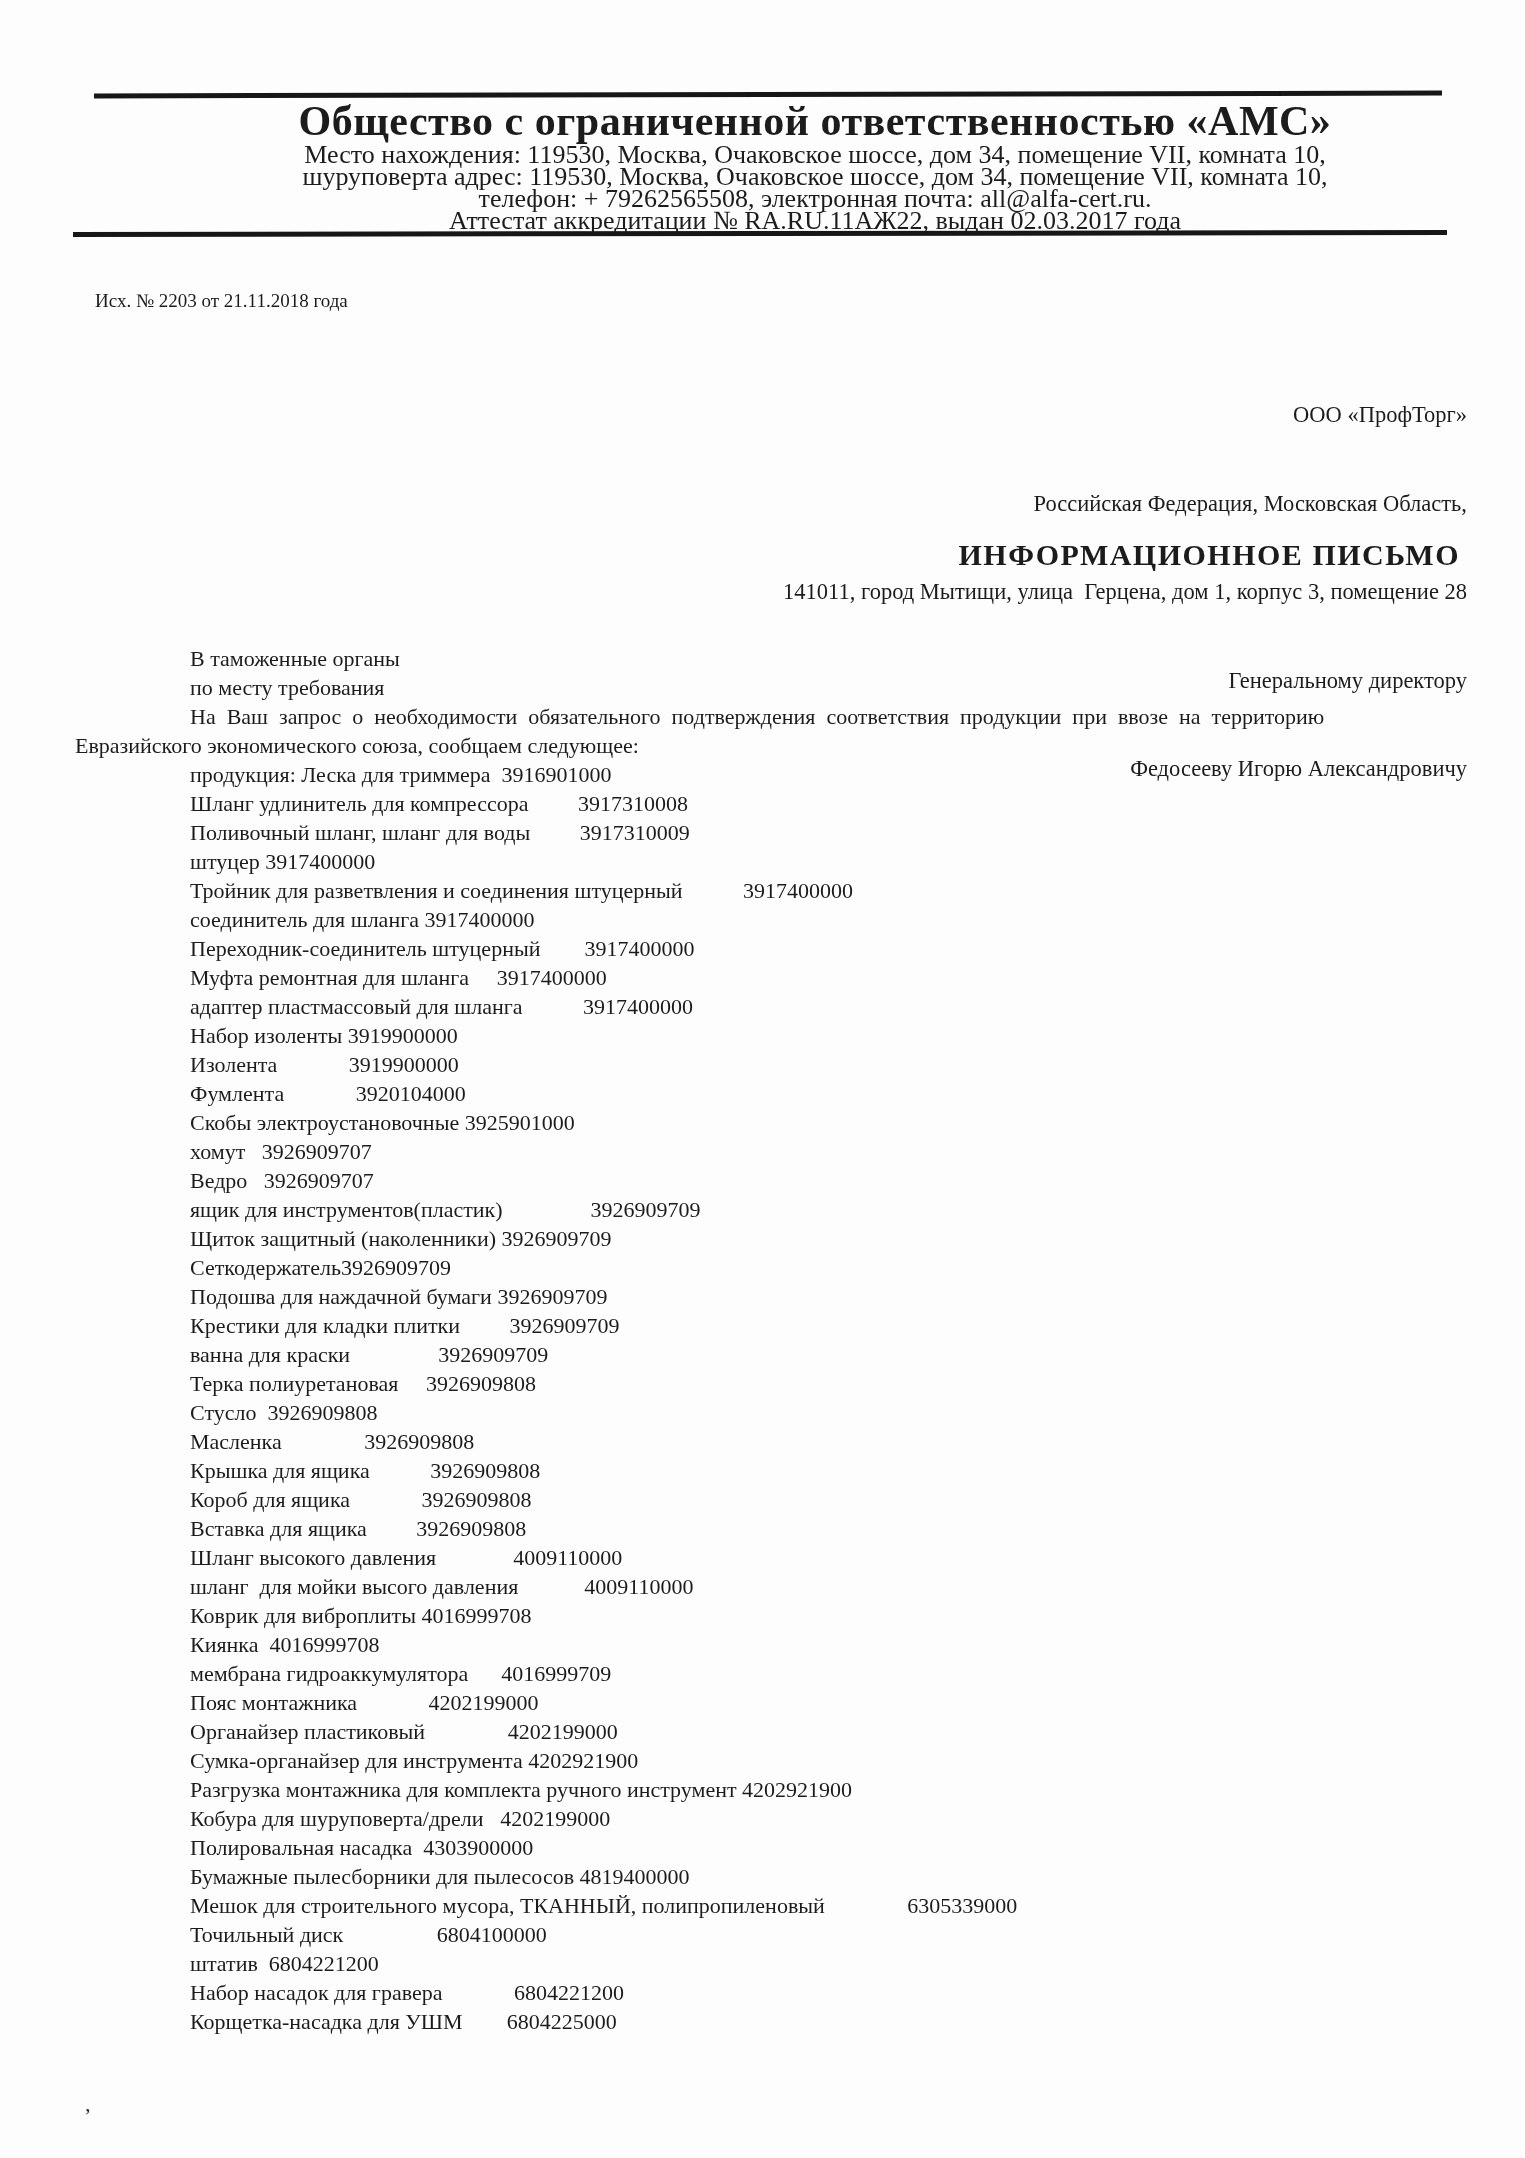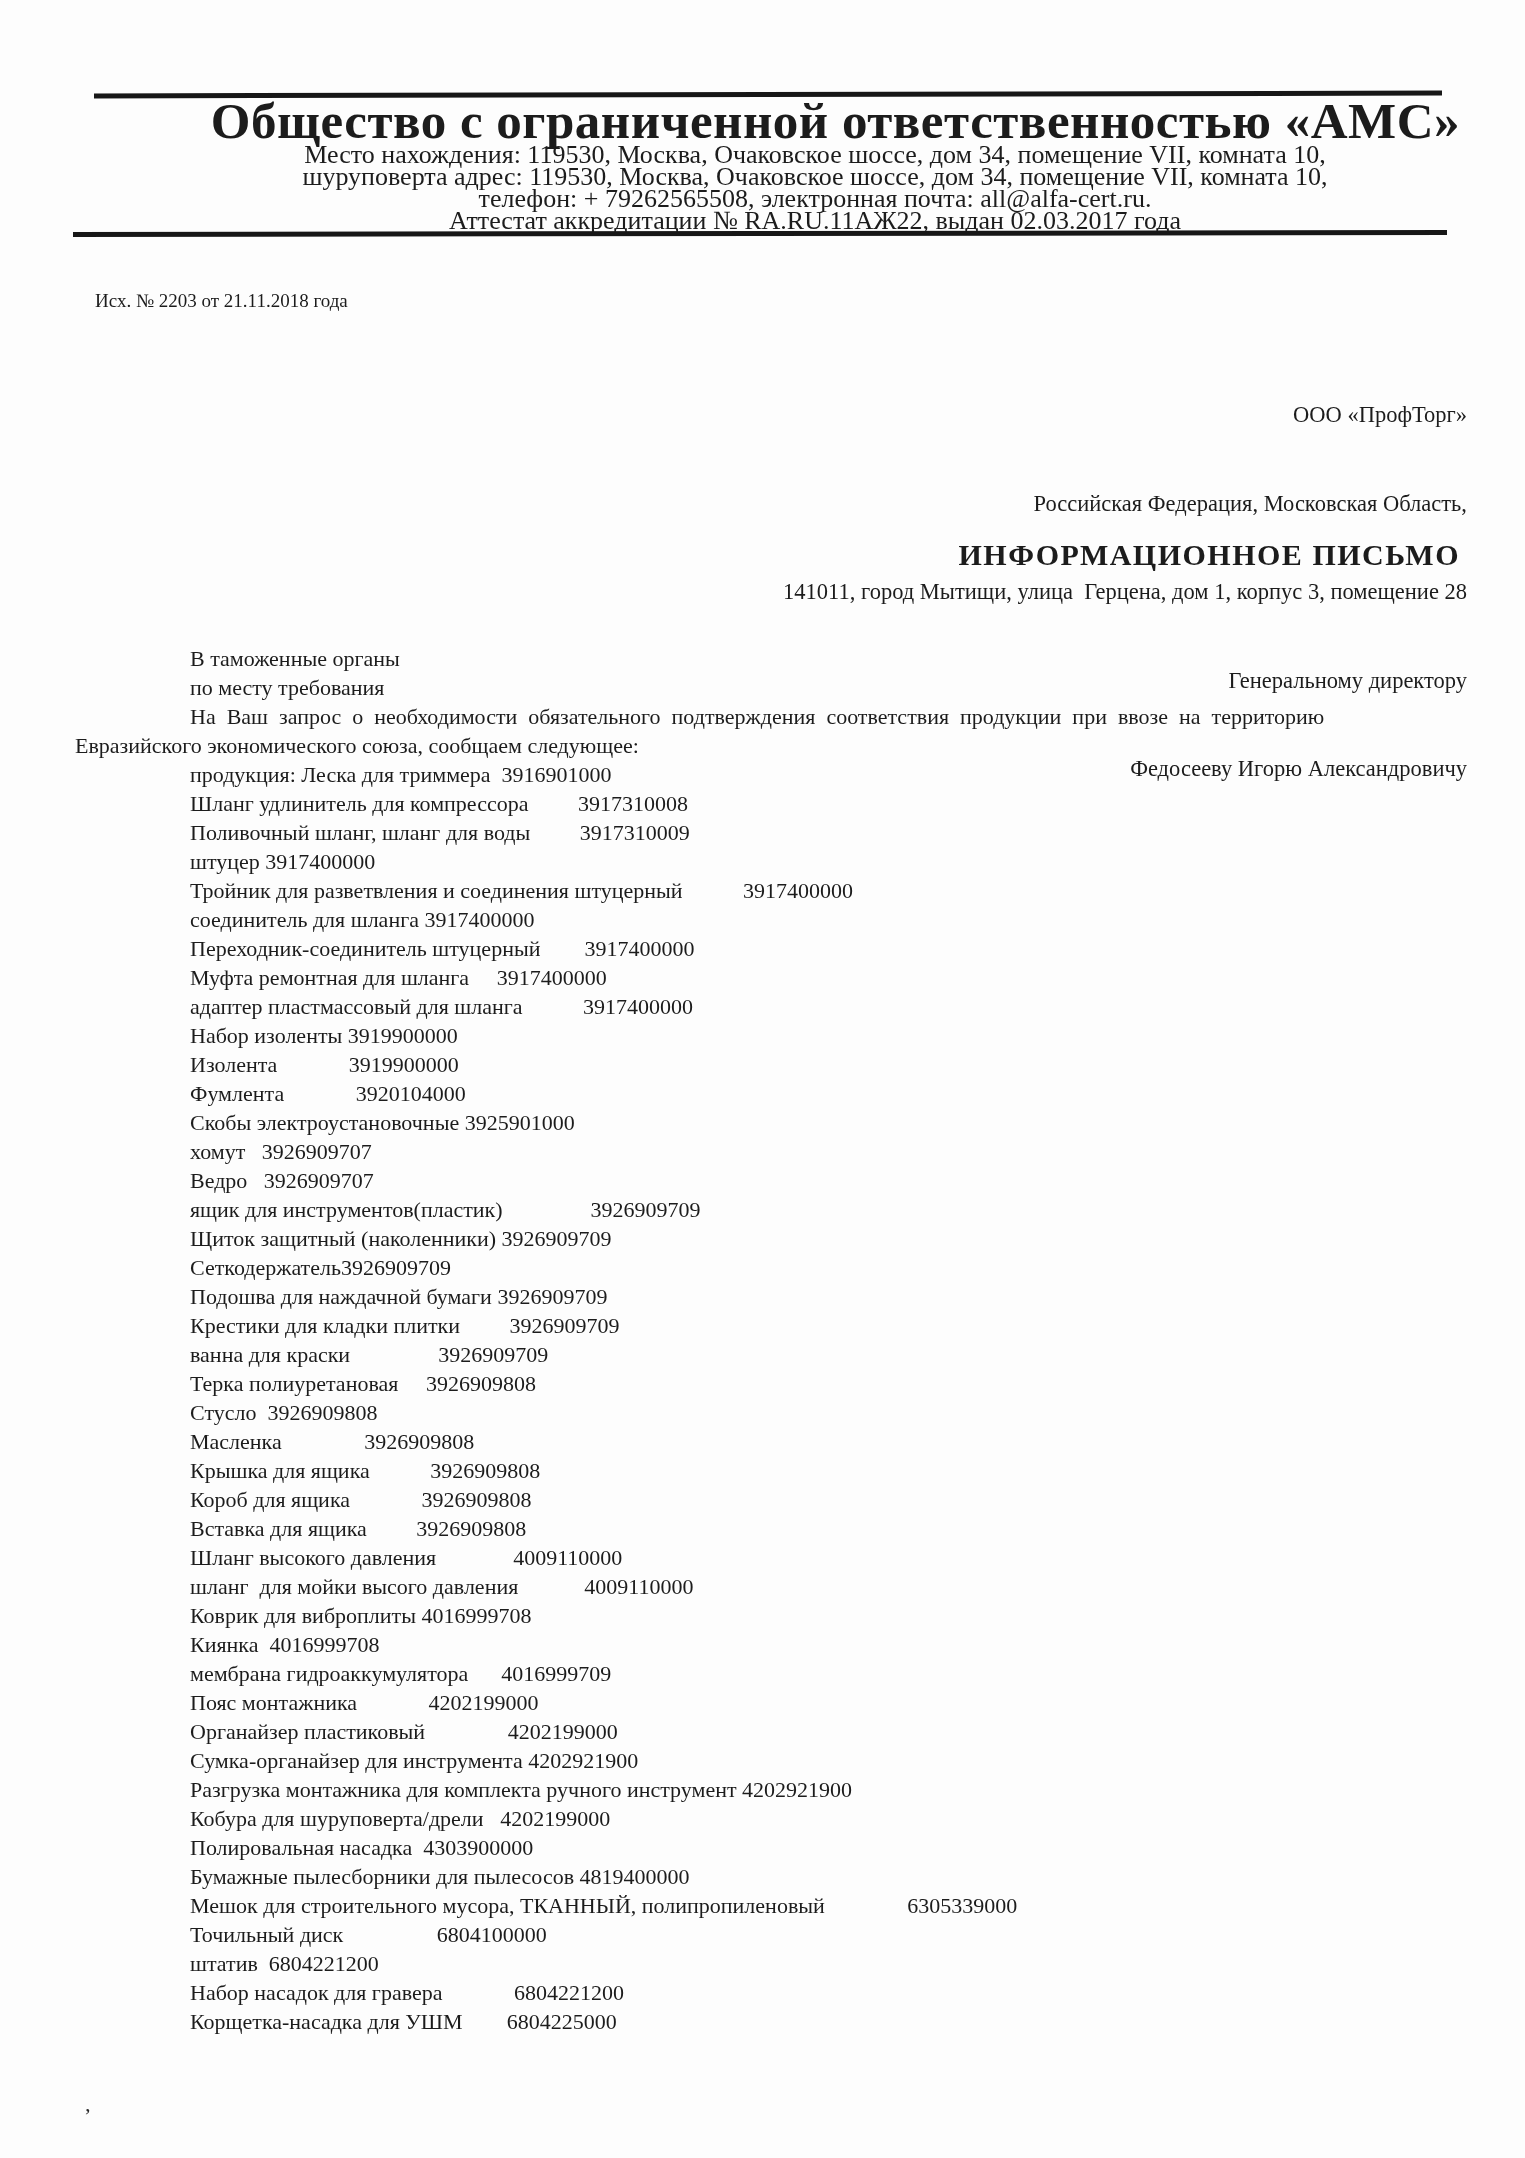--- a/index.html
+++ b/index.html
@@ -10,21 +10,21 @@
     background:#fdfdfd;
     font-family:"Liberation Serif","DejaVu Serif",serif;
     color:#1c1c1c;
     overflow:hidden;
   }
   .rule { position:absolute; background:#171717; }
   .rule-top    { left:94px;  top:92px;  width:1348px; height:5px; transform:rotate(-0.12deg); }
   .rule-bottom { left:73px;  top:231px; width:1374px; height:5px; transform:rotate(-0.08deg); }
 
   .letterhead { position:absolute; left:170px; top:98px; width:1290px; text-align:center; }
-  .company-title { font-size:51px; font-weight:bold; line-height:46px; letter-spacing:0.5px;text-align:right; }
+  .company-title { font-size:42px; font-weight:bold; line-height:46px; letter-spacing:0.5px; }
   .letterhead-line { font-size:26px; line-height:22px; white-space:pre; }
 
   .reference { position:absolute; left:95px; top:290px; font-size:19px; }
 
   .recipient {
     position:absolute; right:58px; top:341px;
     text-align:right; font-size:22.5px; line-height:29.5px; white-space:pre;
   }
 
   .doc-title {

